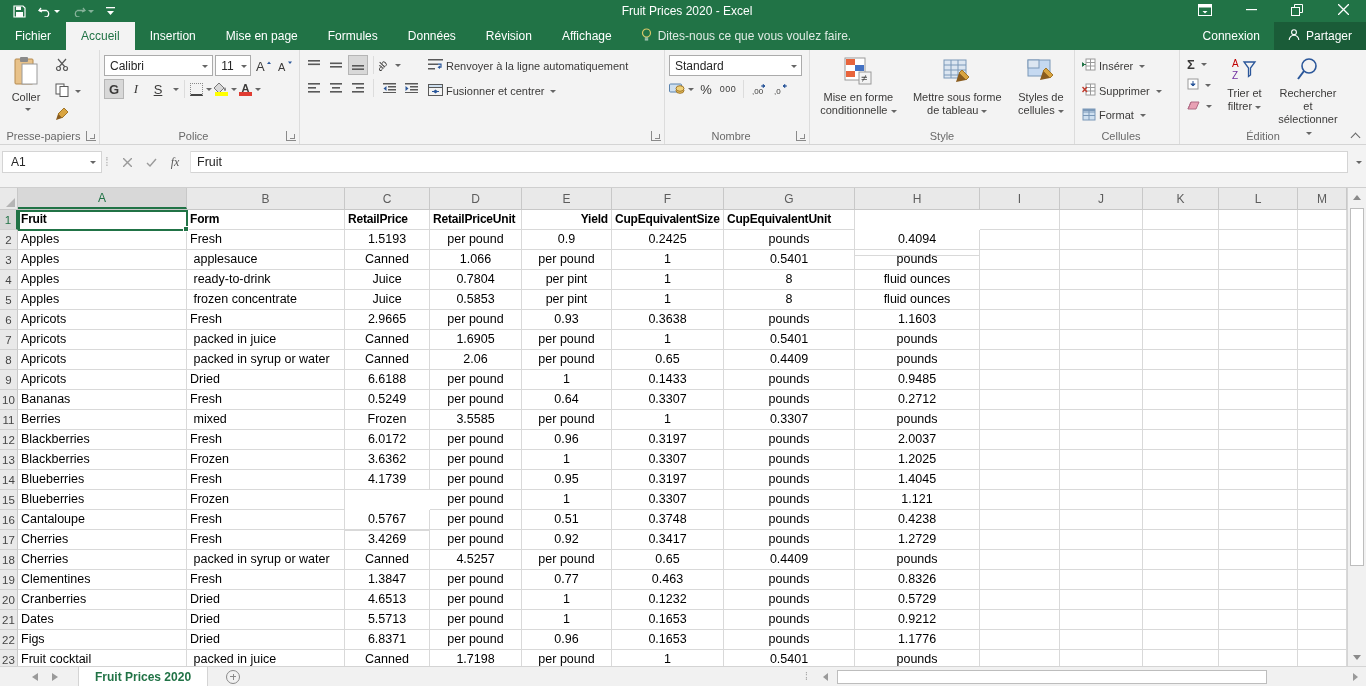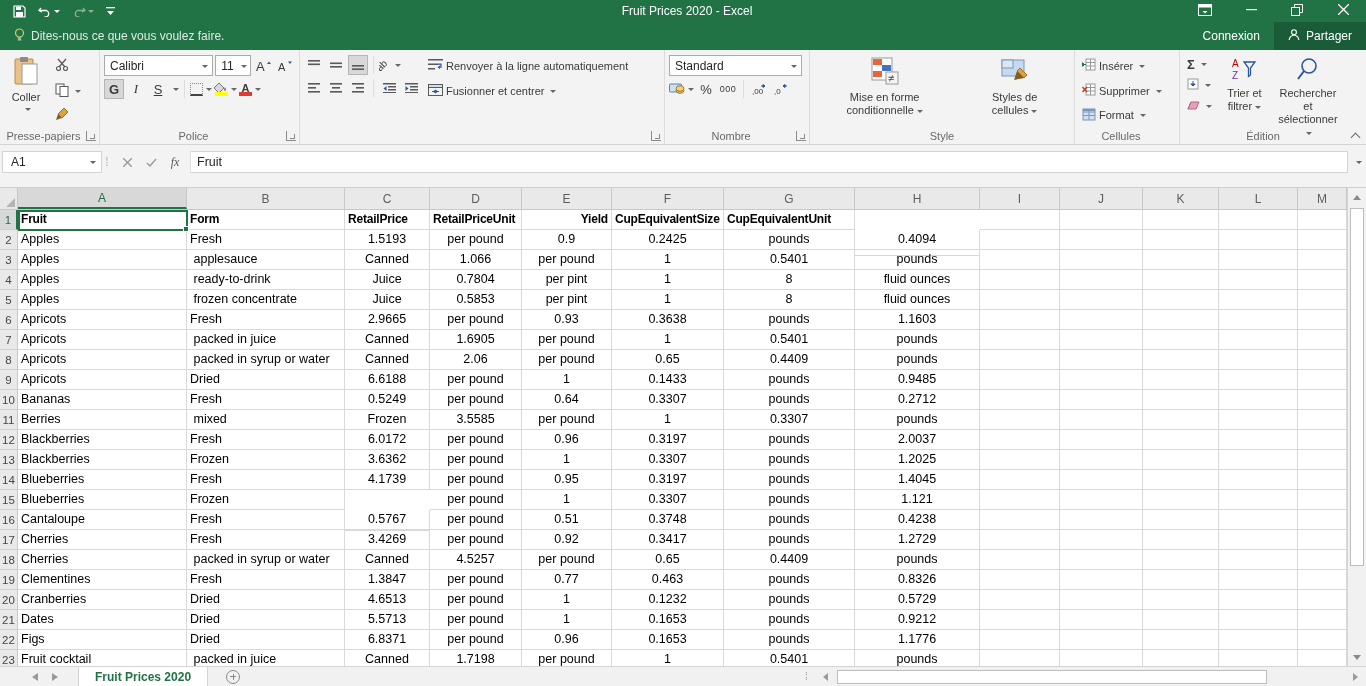--- a/index.html
+++ b/index.html
@@ -171,20 +171,30 @@
       </div>
       <div class="winbtn">
         <span><svg width="11" height="11" viewBox="0 0 11 11">
               <path d="M0 0 L11 11 M11 0 L0 11" stroke="#fff" stroke-width="1.3"></path>
             </svg></span>
       </div>
     </div>
   </div>
 
   <div class="tabrow">
+    <span id="tabstrip" style="display:flex">
+        <div class="rtab">Fichier</div>
+        <div class="rtab active">Accueil</div>
+        <div class="rtab">Insertion</div>
+        <div class="rtab">Mise en page</div>
+        <div class="rtab">Formules</div>
+        <div class="rtab">Données</div>
+        <div class="rtab">Révision</div>
+        <div class="rtab">Affichage</div>
+      </span>
     <div class="tellme">
       <span>
         <svg width="11" height="14" viewBox="0 0 11 14">
             <circle cx="5.5" cy="5" r="4" fill="none" stroke="#d8c86a" stroke-width="1.2"></circle>
             <rect x="3.8" y="9.5" width="3.4" height="1.1" fill="#cfe3d6"></rect>
             <rect x="3.8" y="11.3" width="3.4" height="1.1" fill="#cfe3d6"></rect>
           </svg>
       </span>
       <span>Dites-nous ce que vous voulez faire.</span>
     </div>
@@ -453,20 +463,32 @@
               <rect x="2" y="2" width="20" height="22" fill="#fff" stroke="#9a9a9a"></rect>
               <rect x="3" y="3" width="9" height="6" fill="#e8643c"></rect>
               <rect x="12" y="9" width="9" height="6" fill="#4472c4"></rect>
               <rect x="3" y="15" width="9" height="6" fill="#e8643c"></rect>
               <rect x="16" y="16" width="12" height="12" fill="#f3f3f3" stroke="#9a9a9a"></rect>
               <text x="18" y="26" font-size="11" fill="#444" font-family="sans-serif">≠</text>
             </svg>
         </span>
         <span><span>Mise en forme</span><br>
         <span>conditionnelle</span><span class="dd"></span></span>
+      </div>
+      <div class="bigbtn">
+        <span>
+          <svg width="30" height="30" viewBox="0 0 30 30">
+              <rect x="2" y="4" width="22" height="18" fill="#dce6f1" stroke="#7a98b8"></rect>
+              <path d="M2 9 h22 M2 14 h22 M2 19 h22 M9 4 v18 M16 4 v18" stroke="#7a98b8"></path>
+              <path d="M20 14 L27 21 L24 24 L17 17z" fill="#d9a440" stroke="#a1762a"></path>
+              <path d="M17 17 L14 26 L24 24z" fill="#8a5c1e"></path>
+            </svg>
+        </span>
+        <span><span>Mettre sous forme</span><br>
+        <span>de tableau</span><span class="dd"></span></span>
       </div>
       <div class="bigbtn">
         <span>
           <svg width="30" height="30" viewBox="0 0 30 30">
               <rect x="2" y="4" width="22" height="16" fill="#c5d9f1" stroke="#7a98b8"></rect>
               <rect x="2" y="4" width="11" height="8" fill="#dce6f1" stroke="#7a98b8"></rect>
               <path d="M20 12 L27 19 L24 22 L17 15z" fill="#d9a440" stroke="#a1762a"></path>
               <path d="M17 15 L14 24 L24 22z" fill="#8a5c1e"></path>
             </svg>
         </span>

